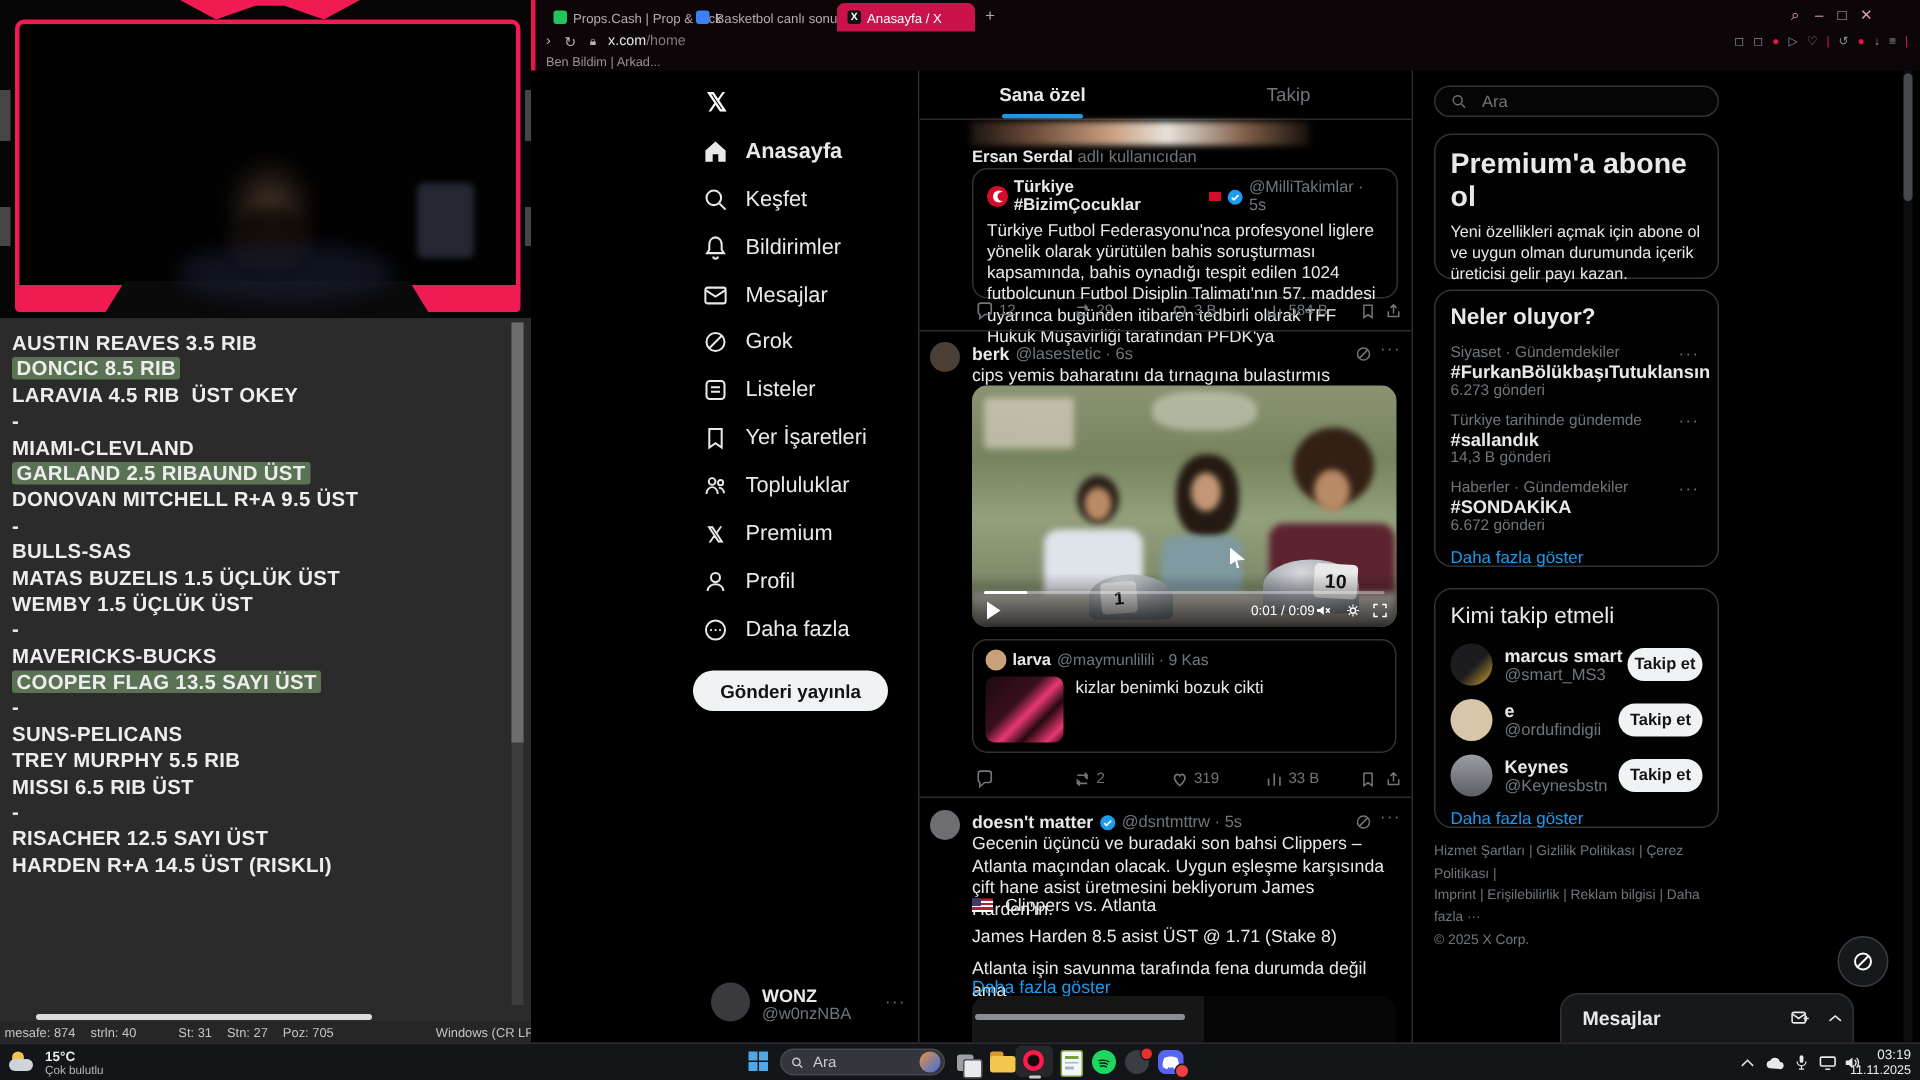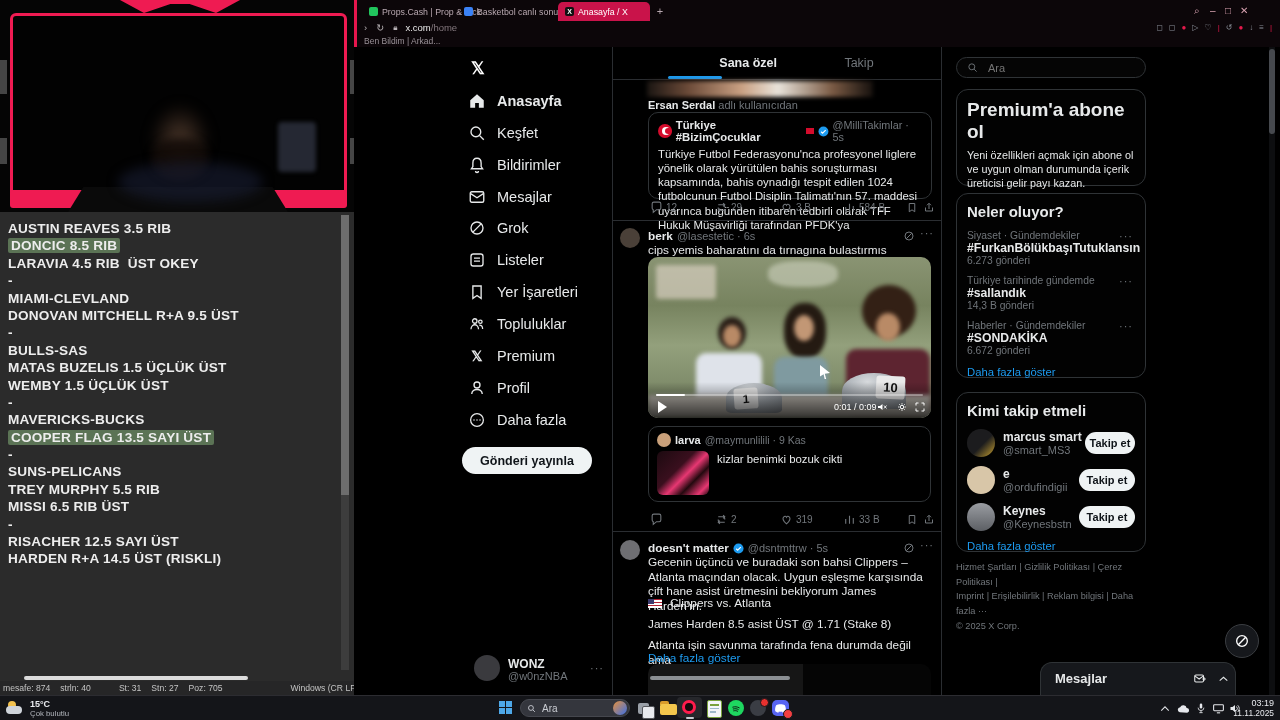--- a/index.html
+++ b/index.html
@@ -94,20 +94,21 @@
          background:rgba(130,140,180,.28)"></div>
   </div>
 
   <div class="abs editor">
     <div class="abs" style="left:0;top:8px;width:340px">
       <div class="ed-line">AUSTIN REAVES 3.5 RIB</div>
       <div class="ed-line"><span class="ed-hl">DONCIC 8.5 RIB</span></div>
       <div class="ed-line">LARAVIA 4.5 RIB  ÜST OKEY</div>
       <div class="ed-line">-</div>
       <div class="ed-line">MIAMI-CLEVLAND</div>
+      <div class="ed-line"><span class="ed-hl">GARLAND 2.5 RIBAUND ÜST</span></div>
       <div class="ed-line">DONOVAN MITCHELL R+A 9.5 ÜST</div>
       <div class="ed-line">-</div>
       <div class="ed-line">BULLS-SAS</div>
       <div class="ed-line">MATAS BUZELIS 1.5 ÜÇLÜK ÜST</div>
       <div class="ed-line">WEMBY 1.5 ÜÇLÜK ÜST</div>
       <div class="ed-line">-</div>
       <div class="ed-line">MAVERICKS-BUCKS</div>
       <div class="ed-line"><span class="ed-hl">COOPER FLAG 13.5 SAYI ÜST</span></div>
       <div class="ed-line">-</div>
       <div class="ed-line">SUNS-PELICANS</div>
@@ -263,21 +264,21 @@
 
     <div class="abs" style="left:120px;top:655px;width:26px;height:26px;border-radius:50%;background:#3a3a3e"></div>
     <div class="abs" style="left:154px;top:657px;font-size:12px;font-weight:bold;color:#e7e9ea">WONZ</div>
     <div class="abs" style="left:154px;top:670px;font-size:11px;color:#71767b">@w0nzNBA</div>
     <div class="abs dots" style="left:236px;top:662px">···</div>
 
     <div class="abs feed-border" style="left:258px;top:47px;height:648px"></div>
     <div class="abs feed-border" style="left:587px;top:47px;height:648px"></div>
 
     <div class="abs" style="left:259px;top:47px;width:328px;height:32px;background:#000;border-bottom:1px solid #2a2d31">
-      <div class="abs" style="left:0;top:0;width:164px;height:32px;display:flex;align-items:center;justify-content:flex-end">
+      <div class="abs" style="left:0;top:0;width:164px;height:32px;display:flex;align-items:center;justify-content:center">
         <span style="font-size:12.5px;font-weight:bold;color:#e7e9ea">Sana özel</span>
       </div>
       <div class="abs" style="left:164px;top:0;width:164px;height:32px;display:flex;align-items:center;justify-content:center">
         <span style="font-size:12.5px;color:#71767b">Takip</span>
       </div>
       <div class="abs" style="left:55px;top:29px;width:54px;height:3px;background:#1d9bf0;border-radius:2px"></div>
     </div>
 
     <div class="abs blur2" style="left:293px;top:81px;width:226px;height:16px;
          background:linear-gradient(90deg,#1a1512,#6b4a38 18%,#caa183 42%,#e8e3da 58%,#7a5a44 82%,#15100d)"></div>
@@ -508,21 +509,21 @@
       <div style="margin-top:9px;position:relative">
         <div class="trend-meta">Haberler · Gündemdekiler</div>
         <div class="trend-tag">#SONDAKİKA</div>
         <div class="trend-meta">6.672 gönderi</div>
         <span class="abs dots" style="right:2px;top:0">···</span>
       </div>
       <div style="margin-top:10px;font-size:11.3px;color:#1d9bf0">Daha fazla göster</div>
     </div>
 
     <div class="abs rcard" style="left:602px;top:392px;width:190px;height:160px;padding:9px 10px;box-sizing:border-box">
-      <div style="font-size:15px;font-weight:bold;color:#e7e9ea">Kimi takip etmeli</div>
+      <div style="font-size:15px;font-weight:normal;color:#e7e9ea">Kimi takip etmeli</div>
       <div class="flex" style="margin-top:9px;height:30px">
         <span style="width:28px;height:28px;border-radius:50%;background:linear-gradient(135deg,#1c1c1e 55%,#caa231 100%);flex:0 0 auto"></span>
         <span style="margin-left:8px;min-width:0">
           <span class="flex" style="gap:3px">
               <span style="font-size:12px;font-weight:bold;color:#e7e9ea;white-space:nowrap">marcus smart</span>
           <svg width="10" height="10" viewBox="0 0 24 24">
                 <circle cx="12" cy="12" r="11" fill="#1d9bf0"></circle>
                 <path d="M7 12.5 l3.2 3.2 L17 9" stroke="#fff" stroke-width="2.6" fill="none"></path>
               </svg>
             </span>

